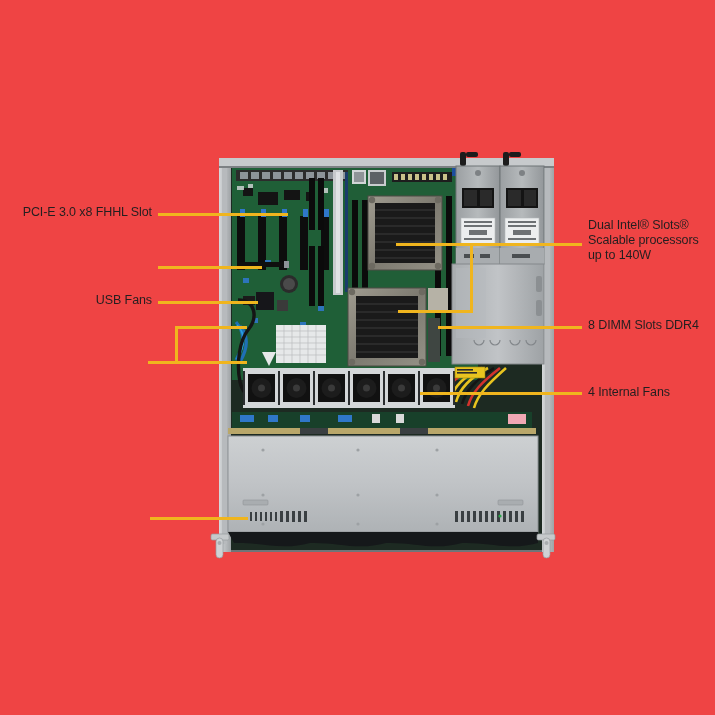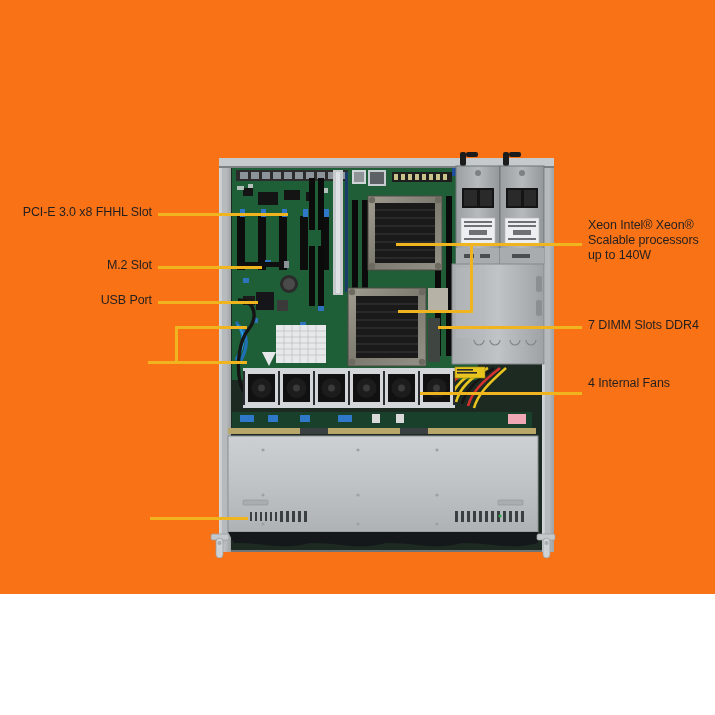--- a/index.html
+++ b/index.html
@@ -1,17 +1,17 @@
 <!DOCTYPE html>
 <html><head>
 <meta charset="utf-8">
 <style>
   html,body{margin:0;padding:0;background:#ffffff;}
   body{width:715px;height:715px;overflow:hidden;font-family:"Liberation Sans",sans-serif;}
-  #stage{position:relative;width:715px;height:594px;background:#f97316;}
+  #stage{position:relative;width:715px;height:715px;background:#ef4444;}
 
   .callout{
     position:absolute;
     font-family:"Liberation Sans",sans-serif;
     font-size:12.5px;
     line-height:15px;
     color:#231f20;
     white-space:pre-line;
     letter-spacing:-0.1px;
   }
@@ -485,27 +485,26 @@
   <div class="leader h" style="left: 398px; top: 310px; width: 75px; background: rgb(240, 181, 30);"></div>
 
   <div class="leader h" style="left: 438px; top: 326px; width: 144px; background: rgb(240, 181, 30);"></div>
 
   <div class="leader h" style="left: 420px; top: 392px; width: 162px; background: rgb(240, 181, 30);"></div>
 
   <div class="leader h" style="left: 150px; top: 517px; width: 98px; background: rgb(240, 181, 30);"></div>
 
   <div class="callout left" style="left: 2px; top: 205px; width: 150px; color: rgb(35, 31, 32);">PCI-E 3.0 x8 FHHL Slot</div>
 
-  <div class="callout left" style="left: 2px; top: 258px; width: 150px; color: rgb(35, 31, 32);">M.2 Slot</div>
-
-  <div class="callout left" style="left: 2px; top: 293px; width: 150px; color: rgb(35, 31, 32);">USB Port</div>
-
-
-  <div class="callout right" style="left: 588px; top: 218px; width: 127px; color: rgb(35, 31, 32);">Xeon Intel® Xeon®
+
+  <div class="callout left" style="left: 2px; top: 293px; width: 150px; color: rgb(35, 31, 32);">USB Fans</div>
+
+
+  <div class="callout right" style="left: 588px; top: 218px; width: 127px; color: rgb(35, 31, 32);">Dual Intel® Slots®
 Scalable processors
 up to 140W</div>
 
-  <div class="callout right" style="left: 588px; top: 318px; width: 127px; color: rgb(35, 31, 32);">7 DIMM Slots DDR4</div>
-
-  <div class="callout right" style="left: 588px; top: 376px; width: 127px; color: rgb(35, 31, 32);">4 Internal Fans</div>
+  <div class="callout right" style="left: 588px; top: 318px; width: 127px; color: rgb(35, 31, 32);">8 DIMM Slots DDR4</div>
+
+  <div class="callout right" style="left: 588px; top: 385px; width: 127px; color: rgb(35, 31, 32);">4 Internal Fans</div>
 
 
 </div>
 
 </body></html>

